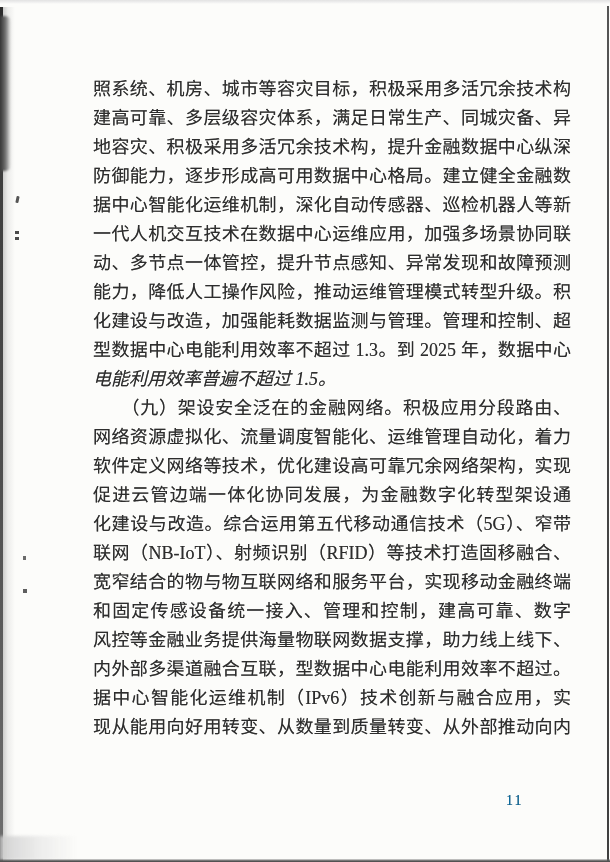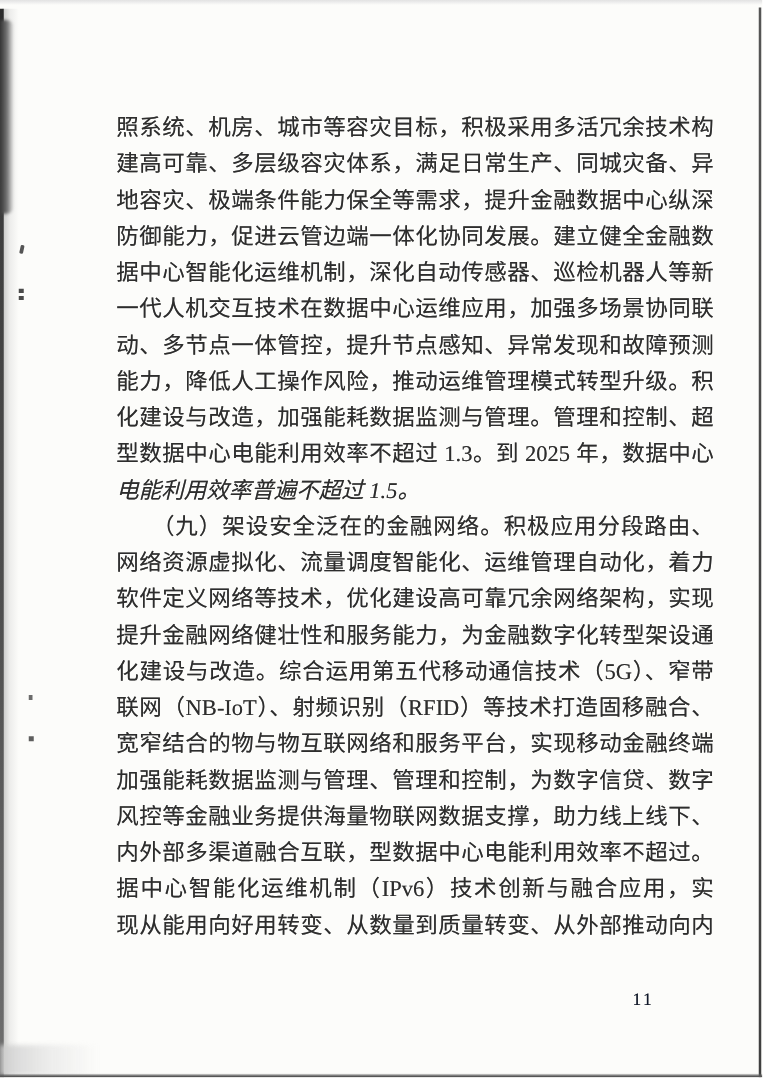--- a/index.html
+++ b/index.html
@@ -46,30 +46,29 @@
   .speck-tick{left:16px;top:196px;width:3px;height:7px;transform:rotate(12deg);border-radius:1px;}
   .speck-colon{left:15px;top:231px;width:4px;height:9px;
     background:linear-gradient(to bottom,#4a4a4a 0 35%,rgba(0,0,0,0) 35% 62%,#4a4a4a 62% 100%);}
   .speck-dot1{left:23px;top:556px;width:3px;height:4px;background:#6b6b6b;}
   .speck-dot2{left:23px;top:589px;width:4px;height:4px;background:#5e5e5e;}
   
   .text-block{
     position:absolute;left:93px;top:75px;width:478px;
     color:#2d2d2d;font-size:18px;
     text-shadow:0 0 0.5px rgba(40,40,40,0.55);
-    margin-top:13px;
   }
   .line{
     height:29px;line-height:29px;overflow:hidden;
     text-align:justify;text-align-last:justify;
   }
   .line.short{text-align-last:left;font-style:italic;}
   .page-number{
     position:absolute;left:506px;top:793px;width:36px;
-    font-size:14px;letter-spacing:2px;color:#0f172a;
+    font-size:14px;letter-spacing:2px;color:#0369a1;
     text-shadow:0 0 0.5px rgba(0,0,0,0.6);
   }
 </style>
 </head>
 <body>
 
 <div class="page">
 
   <div class="edge-top"></div>
   <div class="edge-left-fade"></div>
@@ -79,37 +78,37 @@
   <div class="edge-right-line"></div>
   <div class="edge-bottom"></div>
   <div class="speck speck-tick"></div>
   <div class="speck speck-colon"></div>
   <div class="speck speck-dot1"></div>
   <div class="speck speck-dot2"></div>
 
   <div class="text-block">
       <div class="line">照系统、机房、城市等容灾目标，积极采用多活冗余技术构</div>
       <div class="line">建高可靠、多层级容灾体系，满足日常生产、同城灾备、异</div>
-      <div class="line">地容灾、极端条件能力保全等需求，提升金融数据中心纵深</div>
-      <div class="line">防御能力，促进云管边端一体化协同发展。建立健全金融数</div>
+      <div class="line">地容灾、积极采用多活冗余技术构，提升金融数据中心纵深</div>
+      <div class="line">防御能力，逐步形成高可用数据中心格局。建立健全金融数</div>
       <div class="line">据中心智能化运维机制，深化自动传感器、巡检机器人等新</div>
       <div class="line">一代人机交互技术在数据中心运维应用，加强多场景协同联</div>
       <div class="line">动、多节点一体管控，提升节点感知、异常发现和故障预测</div>
       <div class="line">能力，降低人工操作风险，推动运维管理模式转型升级。积</div>
       <div class="line">化建设与改造，加强能耗数据监测与管理。管理和控制、超大</div>
       <div class="line">型数据中心电能利用效率不超过 1.3。到 2025 年，数据中心</div>
       <div class="line short">电能利用效率普遍不超过 1.5。</div>
       <div class="line">　　（九）架设安全泛在的金融网络。积极应用分段路由、</div>
       <div class="line">网络资源虚拟化、流量调度智能化、运维管理自动化，着力</div>
       <div class="line">软件定义网络等技术，优化建设高可靠冗余网络架构，实现</div>
-      <div class="line">提升金融网络健壮性和服务能力，为金融数字化转型架设通</div>
+      <div class="line">促进云管边端一体化协同发展，为金融数字化转型架设通</div>
       <div class="line">化建设与改造。综合运用第五代移动通信技术（5G）、窄带物</div>
       <div class="line">联网（NB-IoT）、射频识别（RFID）等技术打造固移融合、</div>
       <div class="line">宽窄结合的物与物互联网络和服务平台，实现移动金融终端</div>
-      <div class="line">加强能耗数据监测与管理、管理和控制，为数字信贷、数字</div>
+      <div class="line">和固定传感设备统一接入、管理和控制，建高可靠、数字</div>
       <div class="line">风控等金融业务提供海量物联网数据支撑，助力线上线下、</div>
       <div class="line">内外部多渠道融合互联，型数据中心电能利用效率不超过。全</div>
       <div class="line">据中心智能化运维机制（IPv6）技术创新与融合应用，实</div>
       <div class="line">现从能用向好用转变、从数量到质量转变、从外部推动向内</div>
     </div>
 
   <div class="page-number">11</div>
 
 </div>
 

